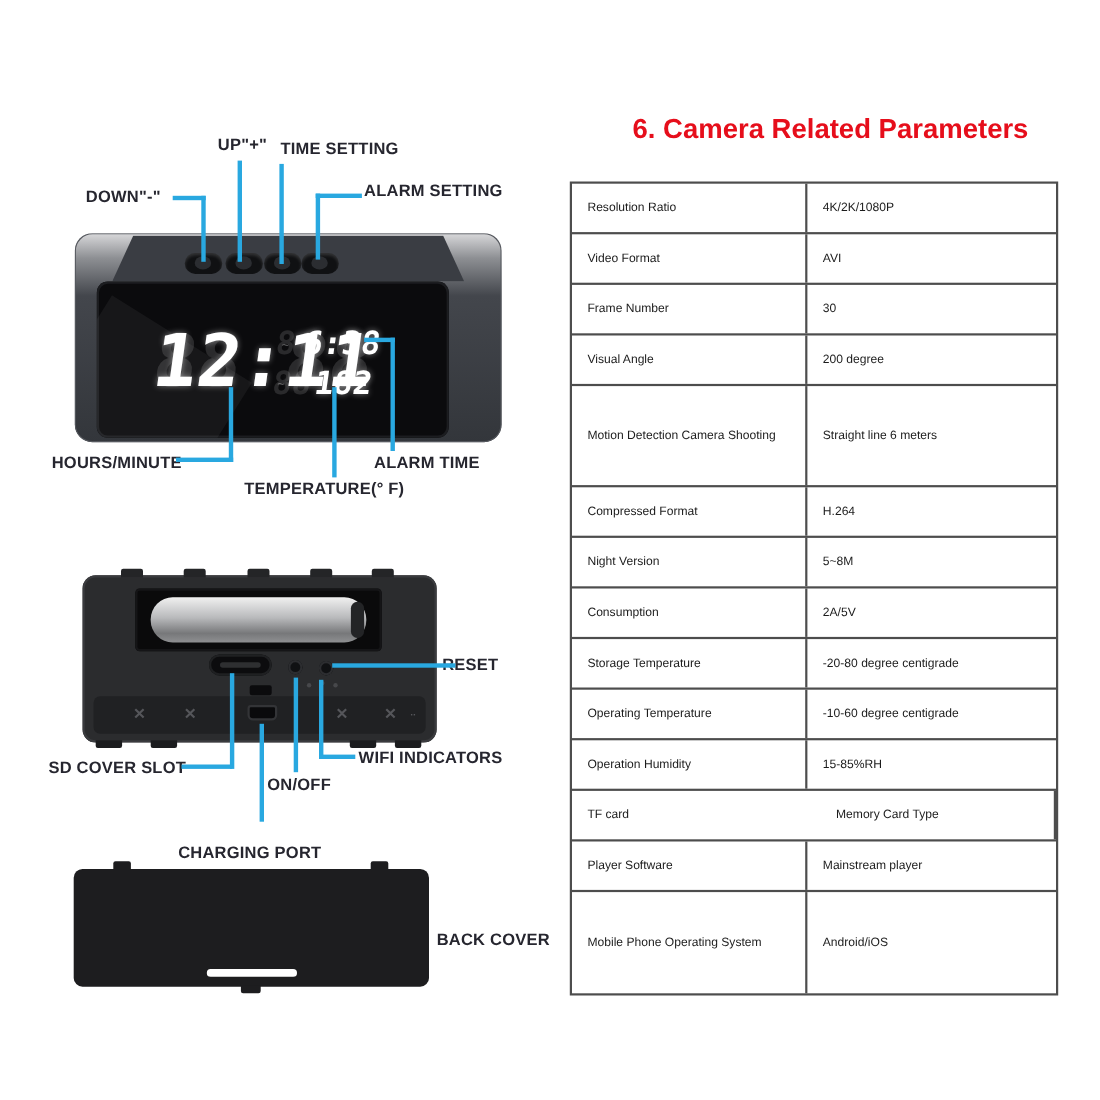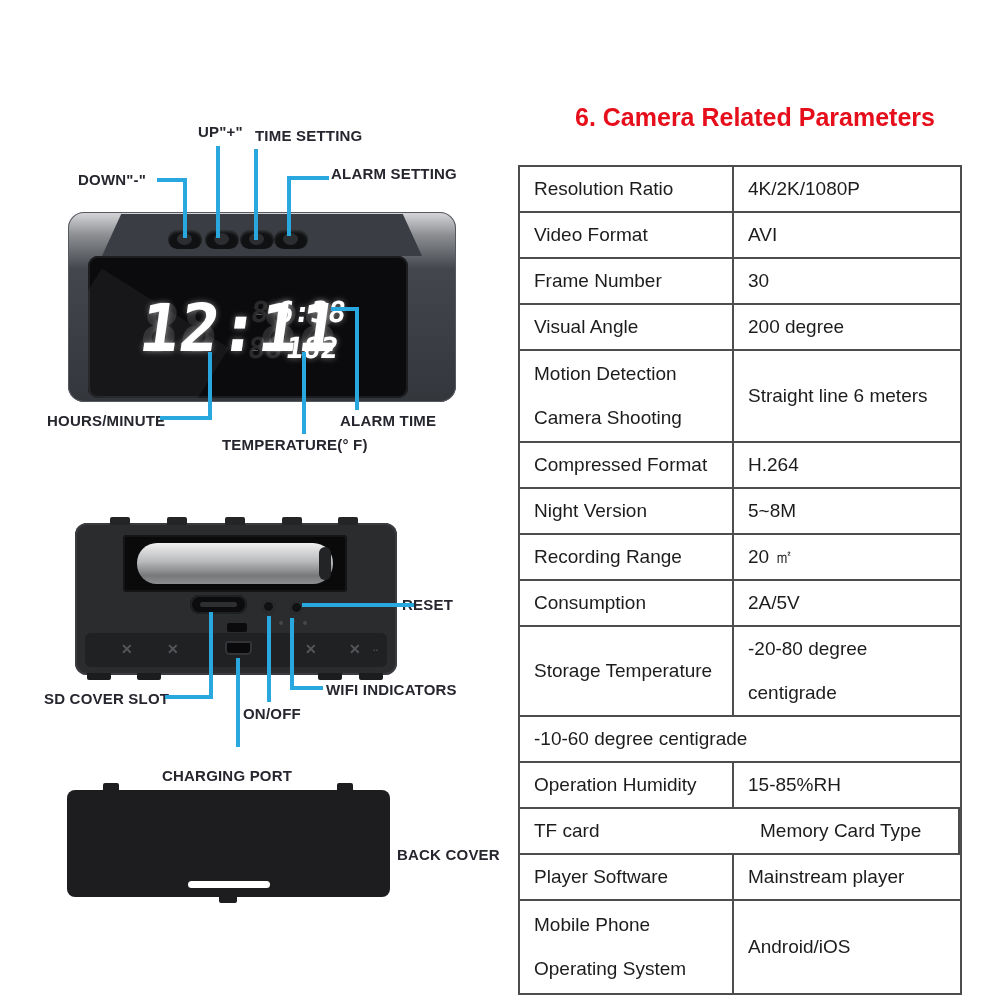--- a/index.html
+++ b/index.html
@@ -14,21 +14,21 @@
   .lead.h{height:4px;}
 
   
   #title{position:absolute;left:575px;top:103px;font-size:25px;font-weight:bold;color:#e60e1b;}
 
   
   #spec-table{position:absolute;left:518px;top:165px;width:444px;border:2px solid #4d4d4d;box-sizing:border-box;}
   .trow{display:flex;min-height:46px;border-bottom:2px solid #4d4d4d;box-sizing:border-box;}
   .trow:last-child{border-bottom:none;border-radius:19px;}
   .trow.tall{min-height:92px;}
-  .tcell{display:flex;align-items:center;font-size:19px;color:#1c1c1c;line-height:44px;
+  .tcell{display:flex;align-items:center;font-size:11px;color:#1c1c1c;line-height:44px;
          padding-left:14px;box-sizing:border-box;}
   .tlabel{width:214px;border-right:2px solid #4d4d4d;}
   .tvalue{flex:1;}
 
   
   #clock-front{position:absolute;left:68px;top:212px;width:388px;height:190px;border-radius:16px;
      background:linear-gradient(180deg,#d9d9db 0%,#8d8f93 12%,#43464c 30%,#33363b 100%);
      box-shadow:inset 0 0 0 1px #55585e;}
   #clock-top-face{position:absolute;left:34px;top:2px;width:320px;height:42px;background:#3a3d43;
      clip-path:polygon(6% 0,94% 0,100% 100%,0 100%);}
@@ -105,32 +105,29 @@
       </div>
       <div class="trow">
         <div class="tcell tlabel">Compressed Format</div>
         <div class="tcell tvalue">H.264</div>
       </div>
       <div class="trow">
         <div class="tcell tlabel">Night Version</div>
         <div class="tcell tvalue">5~8M</div>
       </div>
       <div class="trow">
-        <div class="tcell tlabel">Recording Range</div>
-        <div class="tcell tvalue">20 ㎡</div>
-      </div>
-      <div class="trow">
         <div class="tcell tlabel">Consumption</div>
         <div class="tcell tvalue">2A/5V</div>
       </div>
       <div class="trow">
         <div class="tcell tlabel">Storage Temperature</div>
         <div class="tcell tvalue">-20-80 degree centigrade</div>
       </div>
       <div class="trow">
+        <div class="tcell tlabel">Operating Temperature</div>
         <div class="tcell tvalue">-10-60 degree centigrade</div>
       </div>
       <div class="trow">
         <div class="tcell tlabel">Operation Humidity</div>
         <div class="tcell tvalue">15-85%RH</div>
       </div>
       <div class="trow">
         <div class="tcell tvalue">TF card</div>
         <div class="tcell tlabel">Memory Card Type</div>
       </div>

